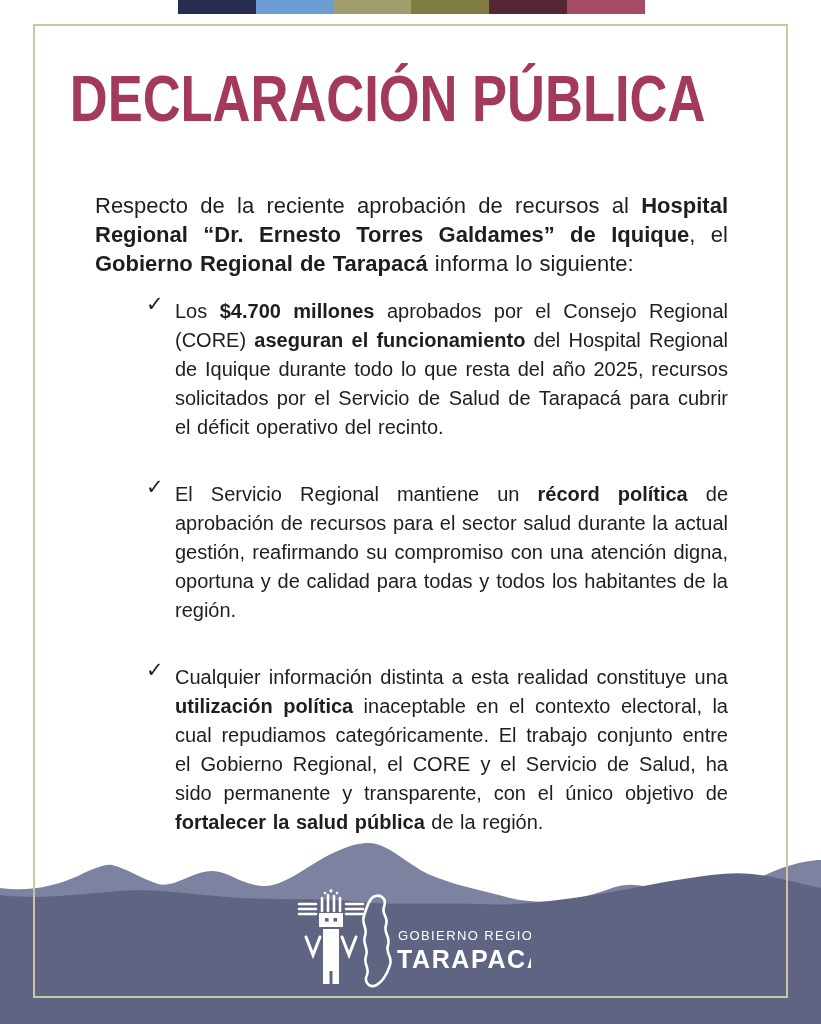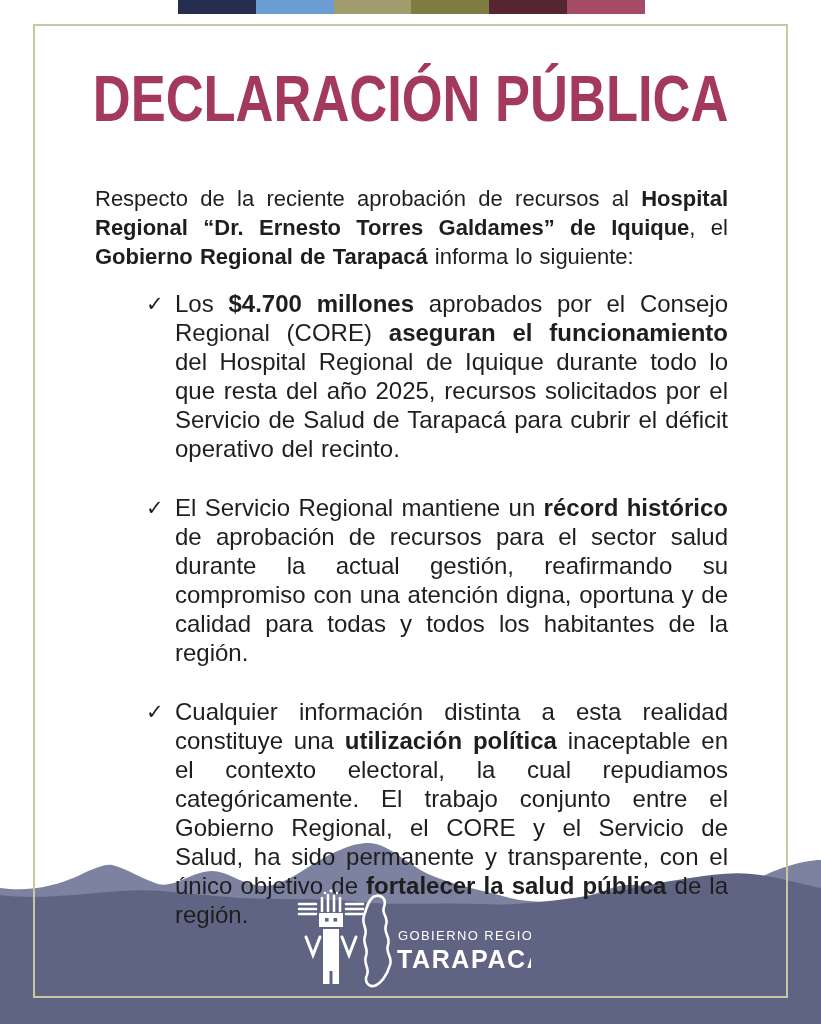--- a/index.html
+++ b/index.html
@@ -16,44 +16,44 @@
   }
   .topbar span{flex:1;height:100%;}
   
   .frame{
     position:absolute;left:33px;top:24px;width:755px;height:974px;
     border:2px solid #c9c6a4;box-sizing:border-box;
     z-index:8;pointer-events:none;
   }
   .title{
     position:absolute;top:62px;left:0;width:100%;
-    text-align:center;z-index:2;
+    z-index:2;
   }
   .title span{
     display:inline-block;
     font-size:64px;font-weight:bold;letter-spacing:0px;
     transform:scaleX(0.82);transform-origin:center;
     white-space:nowrap;
   }
   .intro{
-    position:absolute;top:162px;left:95px;width:633px;
+    position:absolute;top:169px;left:95px;width:633px;
     font-size:22px;line-height:29px;text-align:justify;
     color:#1e1e1e;z-index:2;word-spacing:1px;
   }
   .bullets{
     position:absolute;top:289px;left:146px;width:582px;
     margin:0;padding:0;list-style:none;z-index:2;
   }
   .bullets li{display:flex;margin:0 0 30px 0;}
   .bullets .mark{
     flex:none;width:29px;font-size:21px;line-height:29px;color:#1e1e1e;
   }
   .bullets .btxt{
-    flex:1;font-size:24px;line-height:29px;text-align:justify;
-    color:#1e1e1e;word-spacing:1px;
+    flex:1;font-size:20px;line-height:29px;text-align:justify;
+    color:#1e1e1e;word-spacing:1px;margin-top:8px;
   }
   .b{font-weight:bold;}
   
   .mountains{position:absolute;left:0;bottom:0;width:821px;height:186px;z-index:1;}
   .logo{
     position:absolute;left:50%;bottom:30px;transform:translateX(-50%);
     z-index:4;
   }
   .logo text{font-family:"Liberation Sans", sans-serif;}
 </style>
@@ -77,21 +77,21 @@
 
 <p class="intro"><span>Respecto de la reciente aprobación de recursos al </span><span class="b">Hospital Regional “Dr. Ernesto Torres Galdames” de Iquique</span><span>, el </span><span class="b">Gobierno Regional de Tarapacá</span><span> informa lo siguiente:</span></p>
 
 <ul class="bullets">
   <li>
     <span class="mark">✓</span>
     <span class="btxt"><span>Los </span><span class="b">$4.700 millones</span><span> aprobados por el Consejo Regional (CORE) </span><span class="b">aseguran el funcionamiento</span><span> del Hospital Regional de Iquique durante todo lo que resta del año 2025, recursos solicitados por el Servicio de Salud de Tarapacá para cubrir el déficit operativo del recinto.</span></span>
   </li>
   <li>
     <span class="mark">✓</span>
-    <span class="btxt"><span>El Servicio Regional mantiene un </span><span class="b">récord histórico</span><span> de aprobación de recursos para el sector salud durante la actual gestión, reafirmando su compromiso con una atención digna, oportuna y de calidad para todas y todos los habitantes de la región.</span></span>
+    <span class="btxt"><span>El Servicio Regional mantiene un </span><span class="b">récord política</span><span> de aprobación de recursos para el sector salud durante la actual gestión, reafirmando su compromiso con una atención digna, oportuna y de calidad para todas y todos los habitantes de la región.</span></span>
   </li>
   <li>
     <span class="mark">✓</span>
     <span class="btxt"><span>Cualquier información distinta a esta realidad constituye una </span><span class="b">utilización política</span><span> inaceptable en el contexto electoral, la cual repudiamos categóricamente. El trabajo conjunto entre el Gobierno Regional, el CORE y el Servicio de Salud, ha sido permanente y transparente, con el único objetivo de </span><span class="b">fortalecer la salud pública</span><span> de la región.</span></span>
   </li>
 </ul>
 
 <svg class="mountains" viewBox="0 0 821 186" preserveAspectRatio="none">
   <path d="M0,50 C30,54 55,48 78,38 C95,30 104,26 112,27 C126,30 140,40 158,46
            C175,50 190,34 212,33 C228,33 240,46 262,48 C285,50 310,24 340,12

